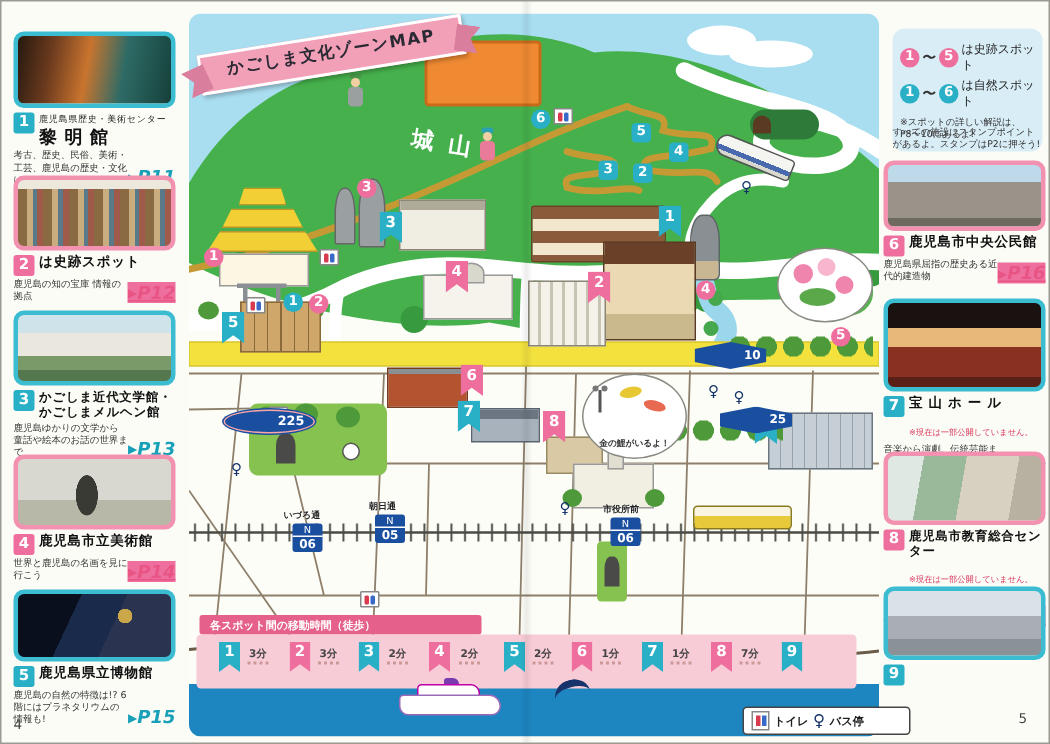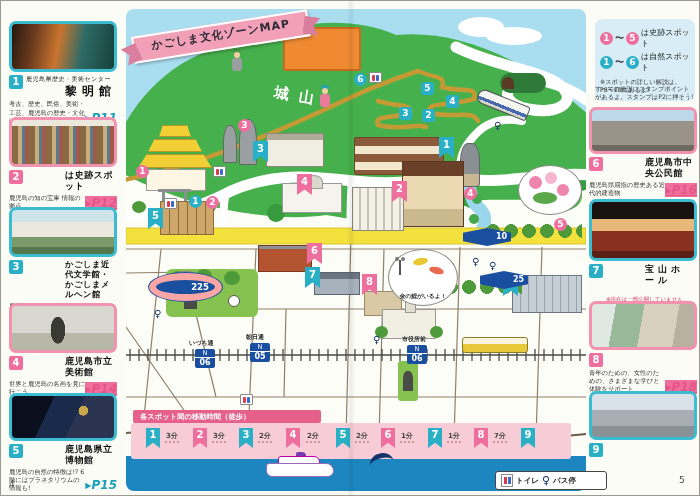--- a/index.html
+++ b/index.html
@@ -10,21 +10,21 @@
   .card{position:absolute;width:108px;}
   .card-l{left:8px;} .card-r{left:588px;}
   .photo{width:100%;box-sizing:border-box;border-radius:7px;border:3px solid #3bbcd0;}
   .photo.pinkb{border-color:#f291b0;}
   .trow{display:flex;gap:3px;margin-top:3px;align-items:flex-start;}
   .badge{flex:none;width:14px;height:14px;border-radius:2px;background:#29b0c6;color:#fff;
          font-size:10px;font-weight:bold;text-align:center;line-height:14px;}
   .badge.pink{background:#ee6f9e;}
   .nameblock{flex:1;min-width:0;}
   .subhead{display:block;font-size:6px;color:#222;letter-spacing:.5px;}
-  .fname{display:block;font-size:9px;font-weight:bold;color:#111;line-height:1.2;letter-spacing:.5px;margin-left:39px;}
+  .fname{display:block;font-size:9px;font-weight:bold;color:#111;line-height:1.2;letter-spacing:.5px;}
   .fname.big{font-size:12px;letter-spacing:5px;}
   .fname.spaced{letter-spacing:4px;}
   .rnote{font-size:5.5px;color:#d8365a;margin-top:1px;}
   .drow{display:flex;margin-top:2px;align-items:flex-end;}
   .desc{flex:1;font-size:6.3px;color:#333;line-height:1.3;}
   .plink{flex:none;font-weight:bold;font-style:italic;font-size:12px;color:#18a0b8;white-space:nowrap;}
   .plink.pink{color:#e85585;text-decoration:underline;}
   .plink .tri{font-style:normal;font-size:8px;vertical-align:1px;}
 
   
@@ -54,21 +54,21 @@
   .spot{position:absolute;width:13px;height:13px;border-radius:50%;color:#fff;font-size:9px;font-weight:bold;
         text-align:center;line-height:13px;z-index:6;}
   .sq{border-radius:3px;}
 
   .toilet{position:absolute;width:11px;height:9px;background:#fff;border:1px solid #888;border-radius:1px;z-index:5;display:flex;justify-content:center;gap:1px;align-items:center;}
   .toilet i{display:block;width:3px;height:6px;border-radius:1px;}
   .toilet .m{background:#3a6ac9;} .toilet .f{background:#d83a4e;}
   .pole{position:absolute;font-size:10px;font-weight:bold;color:#16346b;z-index:5;line-height:1;}
 
   .rsign{position:absolute;background:#1a4fa0;color:#fff;font-weight:bold;text-align:center;z-index:6;padding-left:29px;}
-  .oval{width:30px;height:14px;border-radius:50%;border:7px solid #fca5a5;font-size:8.5px;line-height:14px;box-shadow:0 0 0 1px #1a4fa0;}
+  .oval{width:30px;height:14px;border-radius:50%;border:1px solid #fca5a5;font-size:8.5px;line-height:14px;box-shadow:0 0 0 1px #1a4fa0;}
   .hex{width:19px;height:18px;clip-path:polygon(50% 0,100% 26%,100% 74%,50% 100%,0 74%,0 26%);font-size:8px;line-height:18px;}
 
   .tstop{position:absolute;z-index:7;}
   .tname{display:block;font-size:6px;font-weight:bold;color:#222;text-shadow:0 0 2px #fff;white-space:nowrap;}
   .tbox{margin-top:1px;width:20px;background:#1a4fa0;border-radius:2px;color:#fff;text-align:center;padding:1px 0;}
   .tline{display:block;font-size:6.5px;line-height:7px;border-bottom:1px solid #fff;}
   .tnum{display:block;font-size:8px;font-weight:bold;line-height:9px;}
 
   .bubble{position:absolute;background:#fff;border:1.5px solid #8a8a84;border-radius:50%;z-index:7;}
   .koitext{position:absolute;left:8px;right:8px;bottom:5px;font-size:5.8px;font-weight:bold;color:#333;text-align:center;line-height:1.2;}
@@ -236,20 +236,22 @@
     <div class="drow">
         <span class="desc">音楽から演劇、伝統芸能まで、世界と鹿児島を舞台でつなぐ文化の殿堂</span>
       <span class="plink"><span class="tri">▶</span><span>P17</span></span>
       </div>
   </div>
 
   <div class="card card-r" style="top:300px">
     <div class="photo pinkb" style="height:49px;background:linear-gradient(100deg,#dfe8e2 0 22%,#9ab89a 22% 48%,#d8d0c0 48% 80%,#b8b0a0 80%);"></div>
     <div class="trow">
         <span class="badge pink">8</span>
+      <span class="nameblock"><span class="fname" style="font-size:8.3px">鹿児島市教育総合センター</span>
+      <span class="rnote">※現在は一部公開していません。</span></span>
       </div>
     <div class="drow">
         <span class="desc">青年のための、女性のための、さまざまな学びと体験をサポート</span>
       <span class="plink pink"><span class="tri">▶</span><span>P18</span></span>
       </div>
   </div>
 
   <div class="card card-r" style="top:390px">
     <div class="photo" style="height:49px;background:linear-gradient(#d8e2e8 0 38%,#a8aeb4 38% 74%,#8a9298 74%);"></div>
     <div class="trow">

